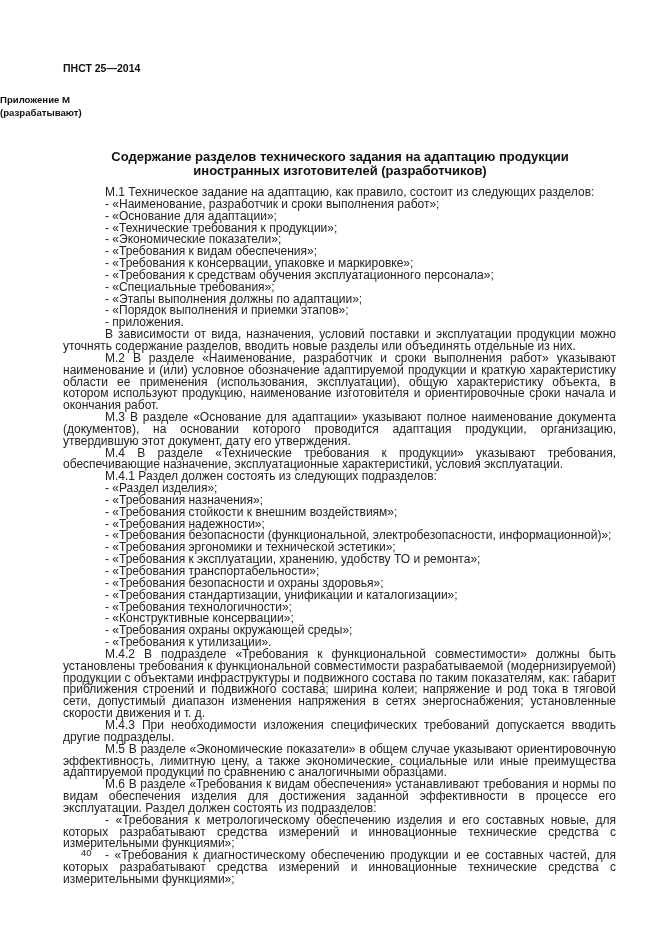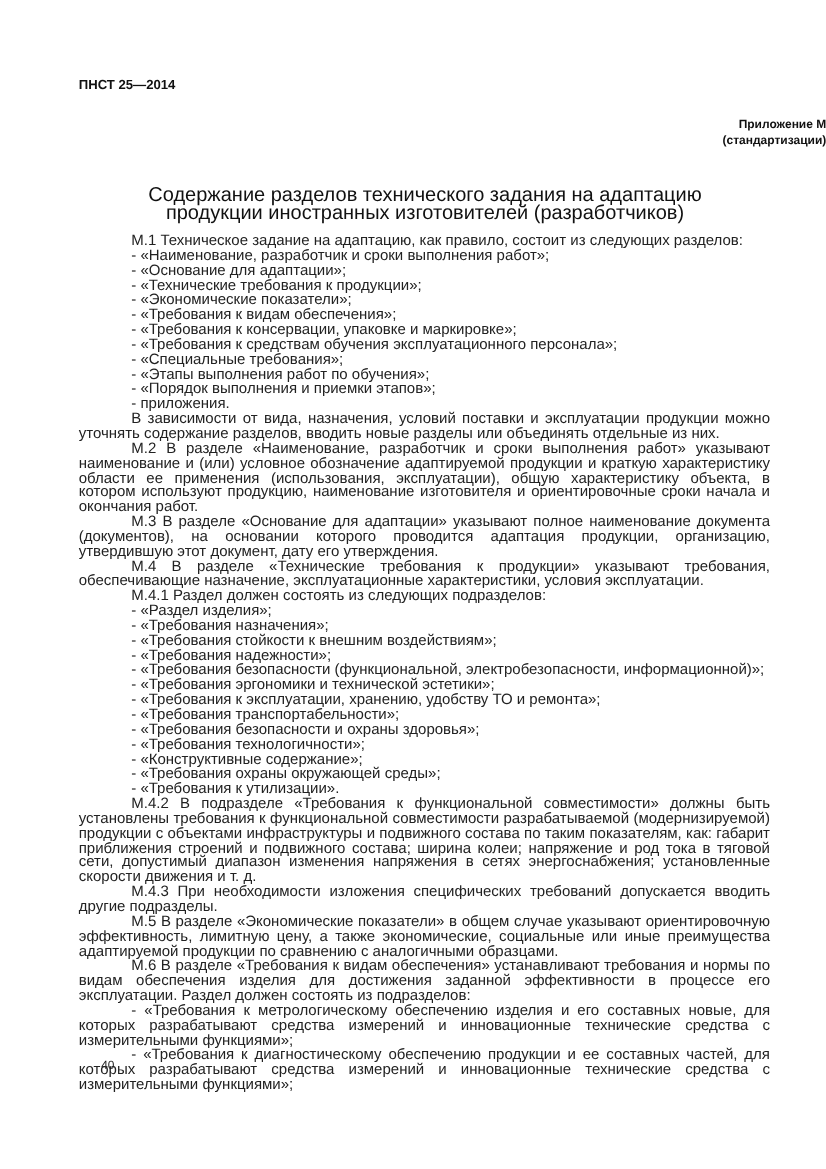--- a/index.html
+++ b/index.html
@@ -1,72 +1,73 @@
 <!DOCTYPE html>
 <html><head>
   <meta charset="utf-8">
   <style>
     html, body { margin: 0; padding: 0; background: #ffffff; }
     body { width: 661px; height: 935px; position: relative; overflow: hidden;
            font-family: "Liberation Sans", sans-serif; color: #1e1e1e; }
     .page { position: absolute; left: 0; top: 0; width: 661px; height: 935px; background: #fff; border-radius: 21px; }
     .header-code { position: absolute; left: 63px; top: 62px; font-size: 10.5px; font-weight: bold; color: #111; }
-    .appendix { position: absolute; left: 0; width: 661px; text-align: right; font-size: 9.6px; font-weight: bold; color: #111; }
+    .appendix { position: absolute; left: 0; width: 661px; text-align: left; font-size: 9.6px; font-weight: bold; color: #111; }
     .appendix.t1 { top: 94px; }
     .appendix.t2 { top: 107px; font-weight: bold; }
-    .title { position: absolute; left: 90px; width: 500px; top: 150px; text-align: center; font-size: 16px; font-weight: normal; line-height: 13.5px; color: #111; }
+    .title { position: absolute; left: 90px; width: 500px; top: 150px; text-align: center; font-size: 13px; font-weight: bold; line-height: 13.5px; color: #111; }
     .body { position: absolute; left: 63px; top: 187px; width: 553px; font-size: 12px; line-height: 11.85px; color: #222; }
     .body p { margin: 0; text-align: justify; }
     .ind { text-indent: 42px; }
     .li { padding-left: 42px; text-align: left !important; }
     .page-num { position: absolute; left: 63px; top: 847px; font-size: 9.5px; color: #222; margin-left: 18px; }
   </style>
 </head>
 <body>
 
 <div class="page">
   <div class="header-code">ПНСТ 25—2014</div>
 
   <div class="appendix t1">Приложение М</div>
-  <div class="appendix t2">(стандартизации)</div>
+  <div class="appendix t2">(разрабатывают)</div>
 
   <div class="title">Содержание разделов технического задания на адаптацию продукции иностранных изготовителей (разработчиков)</div>
 
   <div class="body">
     <p class="li">М.1  Техническое задание на адаптацию, как правило, состоит из следующих разделов:</p>
     <div>
       <p class="li">- «Наименование, разработчик и сроки выполнения работ»;</p>
       <p class="li">- «Основание для адаптации»;</p>
       <p class="li">- «Технические требования к продукции»;</p>
       <p class="li">- «Экономические показатели»;</p>
       <p class="li">- «Требования к видам обеспечения»;</p>
       <p class="li">- «Требования к консервации, упаковке и маркировке»;</p>
       <p class="li">- «Требования к средствам обучения эксплуатационного персонала»;</p>
       <p class="li">- «Специальные требования»;</p>
-      <p class="li">- «Этапы выполнения работ по обучения»;</p>
+      <p class="li">- «Этапы выполнения должны по адаптации»;</p>
       <p class="li">- «Порядок выполнения и приемки этапов»;</p>
       <p class="li">- приложения.</p>
     </div>
     <p class="ind">В зависимости от вида, назначения, условий поставки и эксплуатации продукции можно уточнять содержание разделов, вводить новые разделы или объединять отдельные из них.</p>
     <p class="ind">М.2  В разделе «Наименование, разработчик и сроки выполнения работ» указывают наименование и (или) условное обозначение адаптируемой продукции и краткую характеристику области ее применения (использования, эксплуатации), общую характеристику объекта, в котором используют продукцию, наименование изготовителя и ориентировочные сроки начала и окончания работ.</p>
     <p class="ind">М.3  В разделе «Основание для адаптации» указывают полное наименование документа (документов), на основании которого проводится адаптация продукции, организацию, утвердившую этот документ, дату его утверждения.</p>
     <p class="ind">М.4  В разделе «Технические требования к продукции» указывают требования, обеспечивающие назначение, эксплуатационные характеристики, условия эксплуатации.</p>
     <p class="li">М.4.1  Раздел должен состоять из следующих подразделов:</p>
     <div>
       <p class="li">- «Раздел изделия»;</p>
       <p class="li">- «Требования назначения»;</p>
       <p class="li">- «Требования стойкости к внешним воздействиям»;</p>
       <p class="li">- «Требования надежности»;</p>
       <p class="li">- «Требования безопасности (функциональной, электробезопасности, информационной)»;</p>
       <p class="li">- «Требования эргономики и технической эстетики»;</p>
       <p class="li">- «Требования к эксплуатации, хранению, удобству ТО и ремонта»;</p>
       <p class="li">- «Требования транспортабельности»;</p>
       <p class="li">- «Требования безопасности и охраны здоровья»;</p>
+      <p class="li">- «Требования стандартизации, унификации и каталогизации»;</p>
       <p class="li">- «Требования технологичности»;</p>
-      <p class="li">- «Конструктивные содержание»;</p>
+      <p class="li">- «Конструктивные консервации»;</p>
       <p class="li">- «Требования охраны окружающей среды»;</p>
       <p class="li">- «Требования к утилизации».</p>
     </div>
     <p class="ind">М.4.2  В подразделе «Требования к функциональной совместимости» должны быть установлены требования к функциональной совместимости разрабатываемой (модернизируемой) продукции с объектами инфраструктуры и подвижного состава по таким показателям, как: габарит приближения строений и подвижного состава; ширина колеи; напряжение и род тока в тяговой сети, допустимый диапазон изменения напряжения в сетях энергоснабжения; установленные скорости движения и т. д.</p>
     <p class="ind">М.4.3  При необходимости изложения специфических требований допускается вводить другие подразделы.</p>
     <p class="ind">М.5  В разделе «Экономические показатели» в общем случае указывают ориентировочную эффективность, лимитную цену, а также экономические, социальные или иные преимущества адаптируемой продукции по сравнению с аналогичными образцами.</p>
     <p class="ind">М.6  В разделе «Требования к видам обеспечения» устанавливают требования и нормы по видам обеспечения изделия для достижения заданной эффективности в процессе его эксплуатации. Раздел должен состоять из подразделов:</p>
     <p class="ind">- «Требования к метрологическому обеспечению изделия и его составных новые, для которых разрабатывают средства измерений и инновационные технические средства с измерительными функциями»;</p>
     <p class="ind">- «Требования к диагностическому обеспечению продукции и ее составных частей, для которых разрабатывают средства измерений и инновационные технические средства с измерительными функциями»;</p>
   </div>

